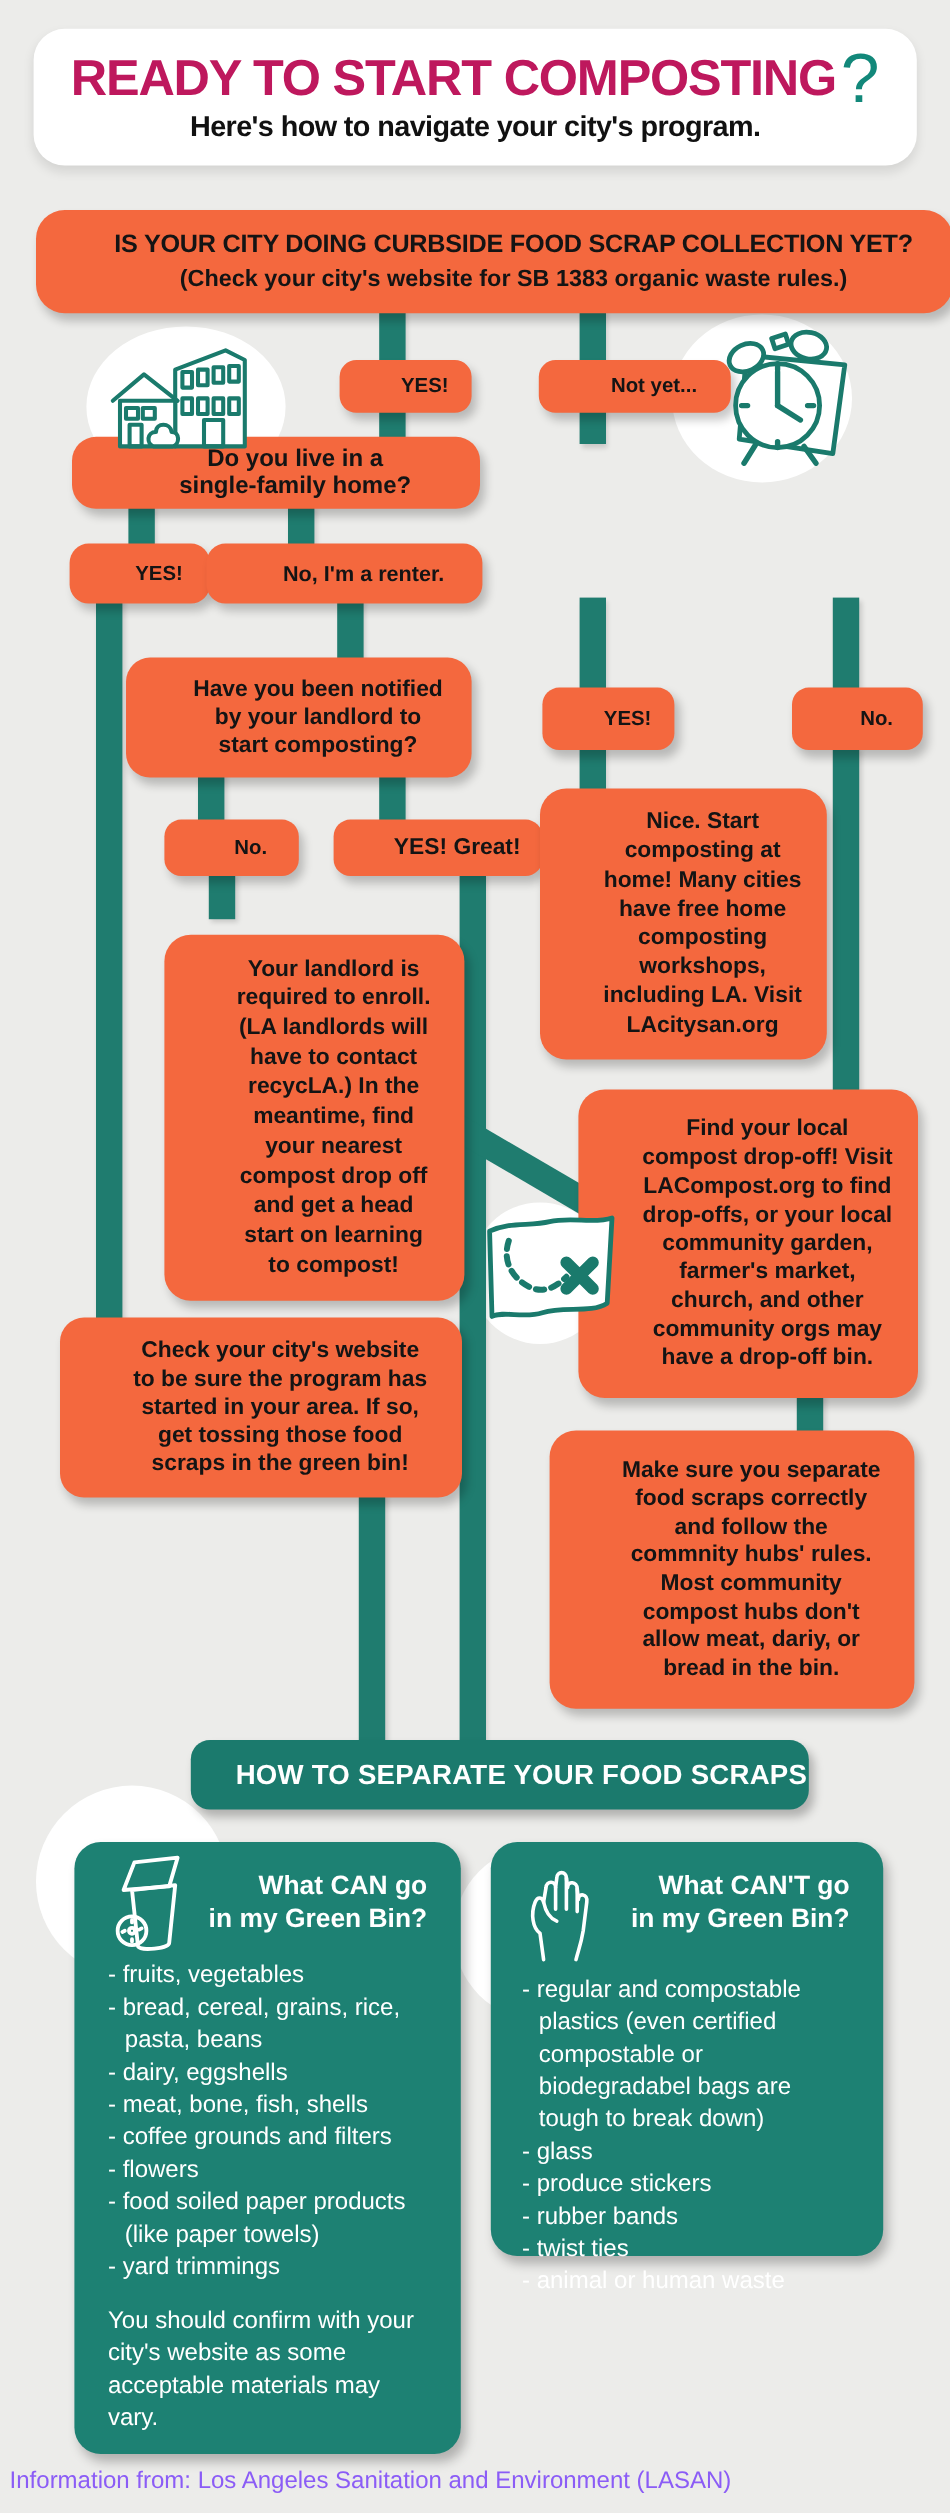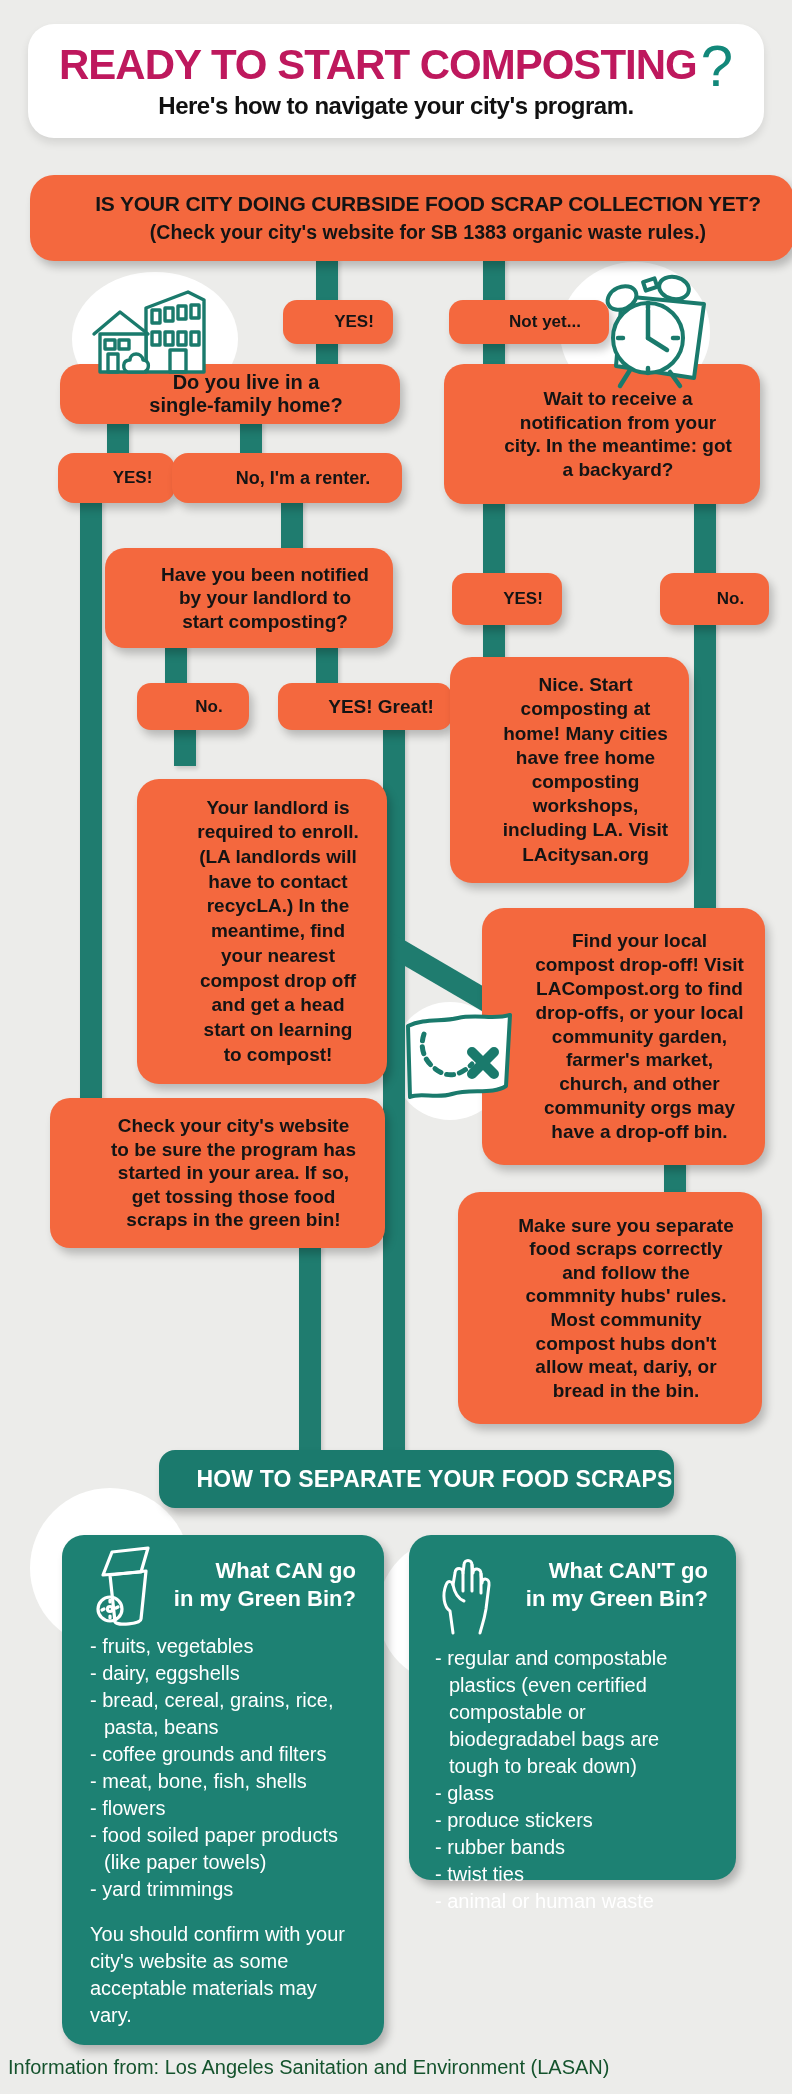--- a/index.html
+++ b/index.html
@@ -27,21 +27,21 @@
         border-radius:16px;z-index:2;display:flex;align-items:center;justify-content:center;
         color:#fff;font-weight:700;font-size:23px;letter-spacing:0.2px;box-shadow:4px 6px 8px rgba(0,0,0,.25);padding-left:36px;}
   .card{position:absolute;background:#1D8173;border-radius:22px;z-index:2;color:#fff;
         box-shadow:4px 6px 9px rgba(0,0,0,.25);}
   .card-head{position:absolute;font-weight:700;font-size:22px;line-height:28px;
         white-space:pre-line;text-align:right;}
   .gb-list{position:absolute;font-size:20px;line-height:27px;font-weight:400;}
   .gb-item{padding-left:14px;text-indent:-14px;}
   .gb-item::before{content:"- ";}
   .gb-note{position:absolute;font-size:20px;line-height:27px;font-weight:400;white-space:pre-line;}
-  .footer{position:absolute;left:8px;top:2056px;font-size:20px;color:#14532d;font-weight:400;z-index:2;}
+  .footer{position:absolute;left:8px;top:2056px;font-size:20px;color:#8b5cf6;font-weight:400;z-index:2;}
   svg.icon{position:absolute;z-index:3;}
 </style>
 </head>
 <body>
 
 <div class="stage">
 
   <div class="circle" style="left:72px;top:272px;width:166px;height:134px;"></div>
   <div class="circle" style="left:560px;top:262px;width:150px;height:140px;"></div>
   <div class="circle" style="left:392px;top:1002px;width:116px;height:118px;"></div>
@@ -84,24 +84,20 @@
   </div>
 
   <div class="node small" style="left:283px;top:300px;width:78px;height:44px;">YES!</div>
   <div class="node small" style="left:449px;top:300px;width:128px;height:44px;">Not yet...</div>
 
   <div class="node med" style="left:60px;top:364px;width:308px;height:60px;font-size:20px;">Do you live in a
 single-family home?</div>
   <div class="node small" style="left:58px;top:453px;width:85px;height:50px;border-radius:16px;">YES!</div>
   <div class="node small" style="left:172px;top:453px;width:198px;height:50px;border-radius:16px;font-size:18px;">No, I'm a renter.</div>
 
-  <div class="node med" style="left:444px;top:364px;width:284px;height:140px;">Wait to receive a
-notification from your
-city. In the meantime: got
-a backyard?</div>
 
   <div class="node med" style="left:105px;top:548px;width:256px;height:100px;">Have you been notified
 by your landlord to
 start composting?</div>
   <div class="node small" style="left:137px;top:683px;width:80px;height:47px;">No.</div>
   <div class="node small" style="left:278px;top:683px;width:142px;height:47px;font-size:19px;">YES! Great!</div>
 
   <div class="node small" style="left:452px;top:573px;width:78px;height:52px;">YES!</div>
   <div class="node small" style="left:660px;top:573px;width:77px;height:52px;">No.</div>
 
@@ -160,24 +156,24 @@
         <path d="M14,30 L50,26 L45,74 C45,79 21,81 19,77 Z"></path>
         <circle cx="14" cy="64" r="12"></circle>
         <circle cx="14" cy="64" r="2.5"></circle>
         <path d="M14,55 l0,2 M22,62 l-2,1 M14,73 l0,-2 M6,65 l2,-1"></path>
       </g>
     </svg>
     <div class="card-head" style="right:28px;top:22px;">What CAN go
 in my Green Bin?</div>
     <div class="gb-list" style="left:28px;top:98px;right:24px;">
         <div class="gb-item">fruits, vegetables</div>
+        <div class="gb-item">bread, cereal, grains, rice, pasta, beans</div>
         <div class="gb-item">dairy, eggshells</div>
-        <div class="gb-item">bread, cereal, grains, rice, pasta, beans</div>
+        <div class="gb-item">meat, bone, fish, shells</div>
         <div class="gb-item">coffee grounds and filters</div>
-        <div class="gb-item">meat, bone, fish, shells</div>
         <div class="gb-item">flowers</div>
         <div class="gb-item">food soiled paper products (like paper towels)</div>
         <div class="gb-item">yard trimmings</div>
       </div>
     <div class="gb-note" style="left:28px;top:386px;right:20px;">You should confirm with your
 city's website as some
 acceptable materials may
 vary.</div>
   </div>
 

